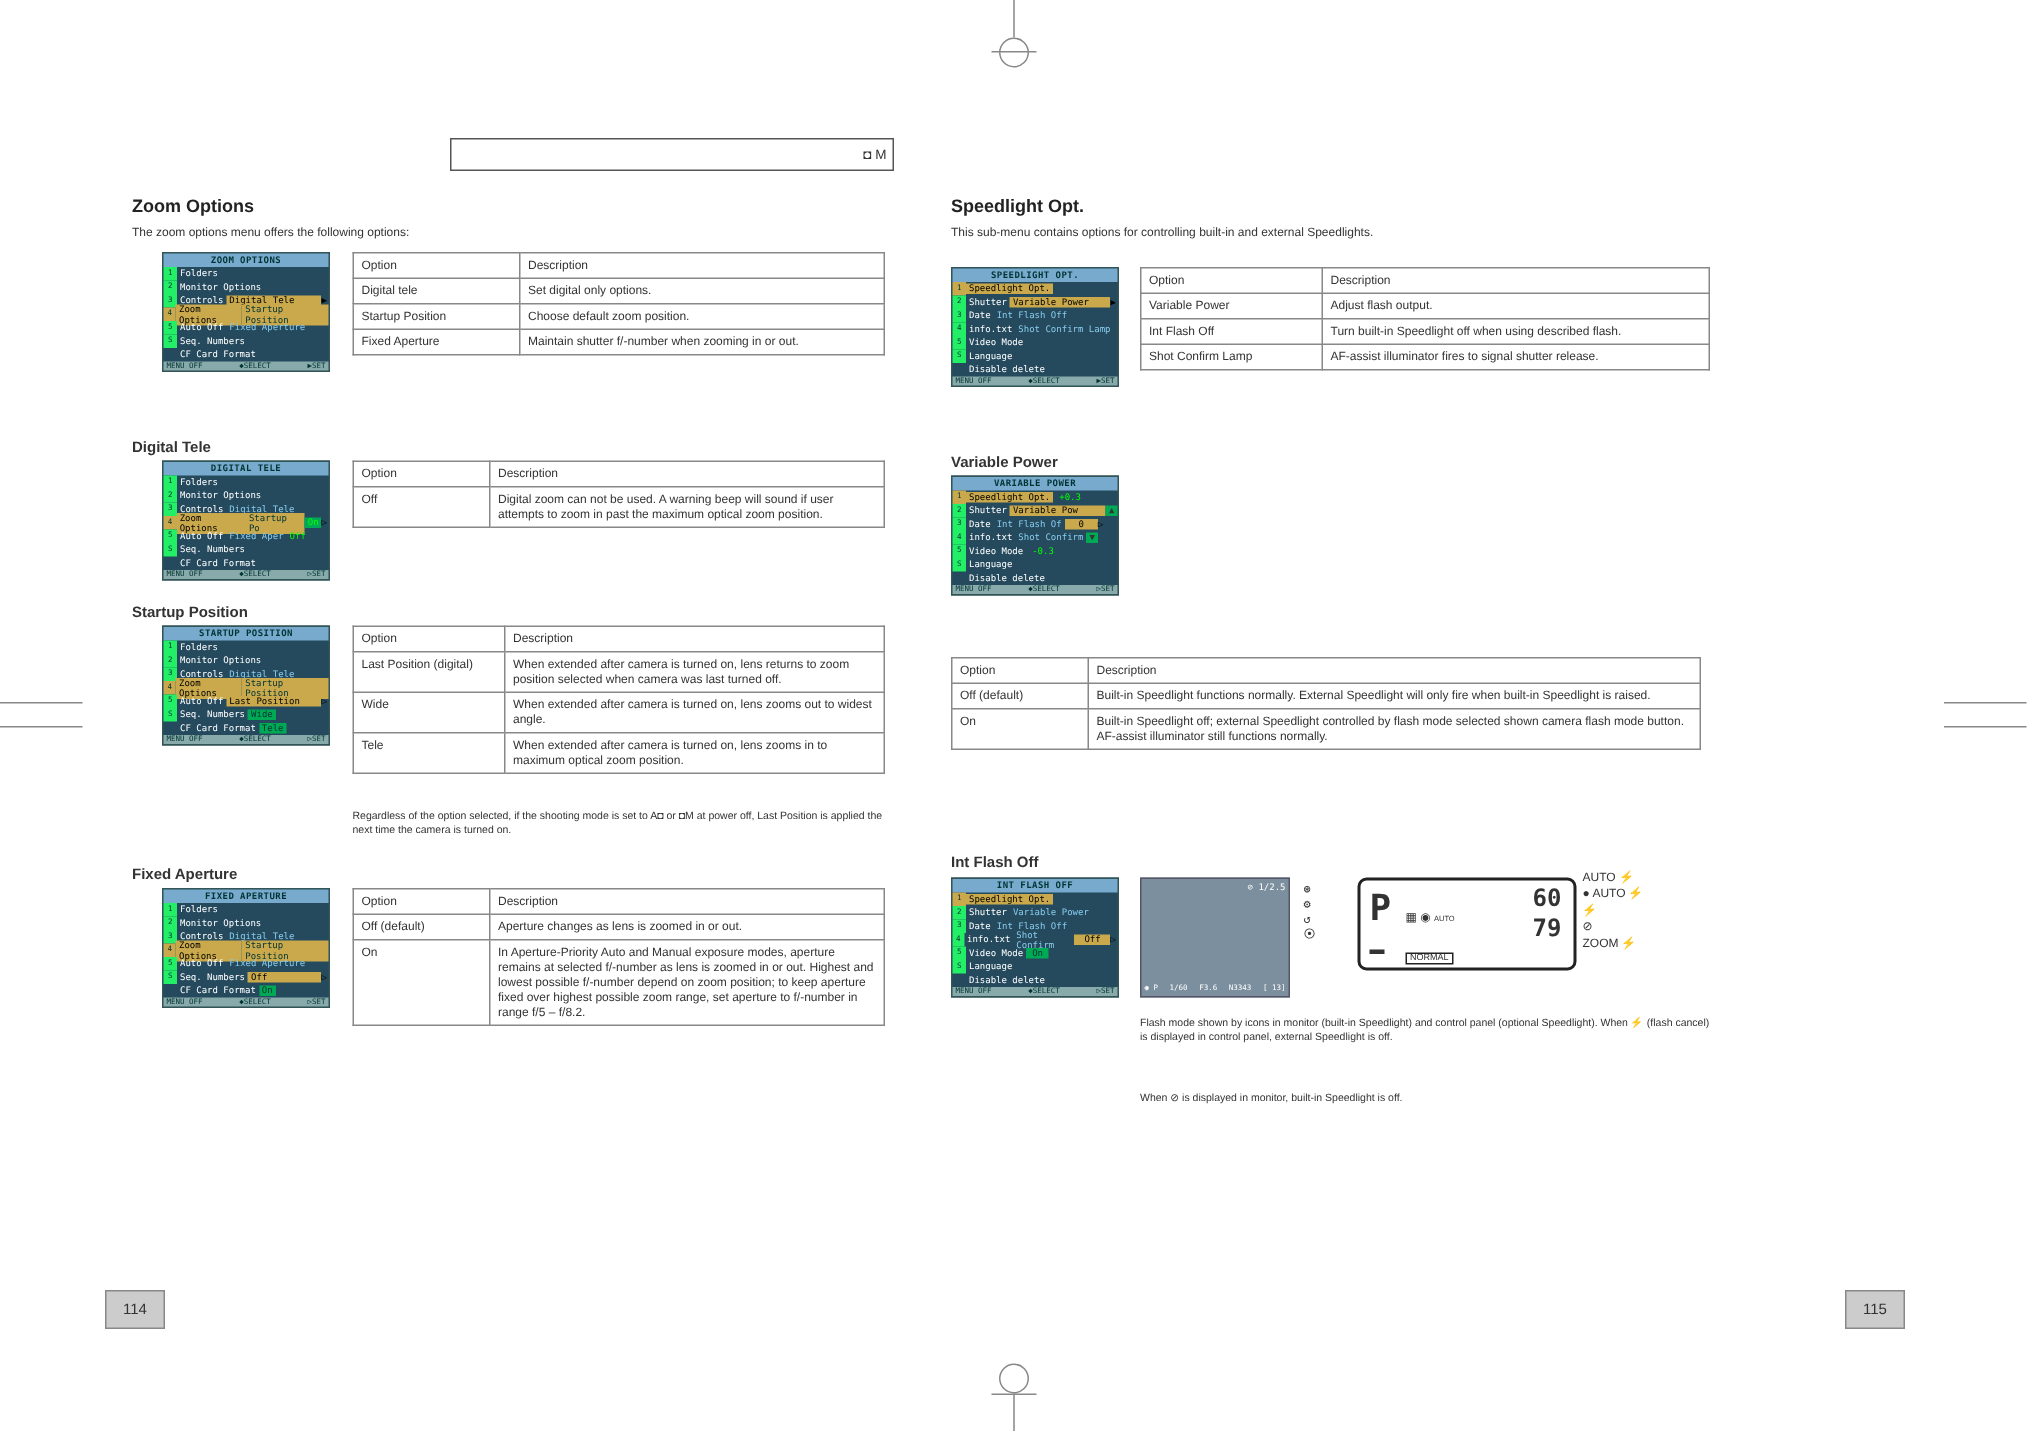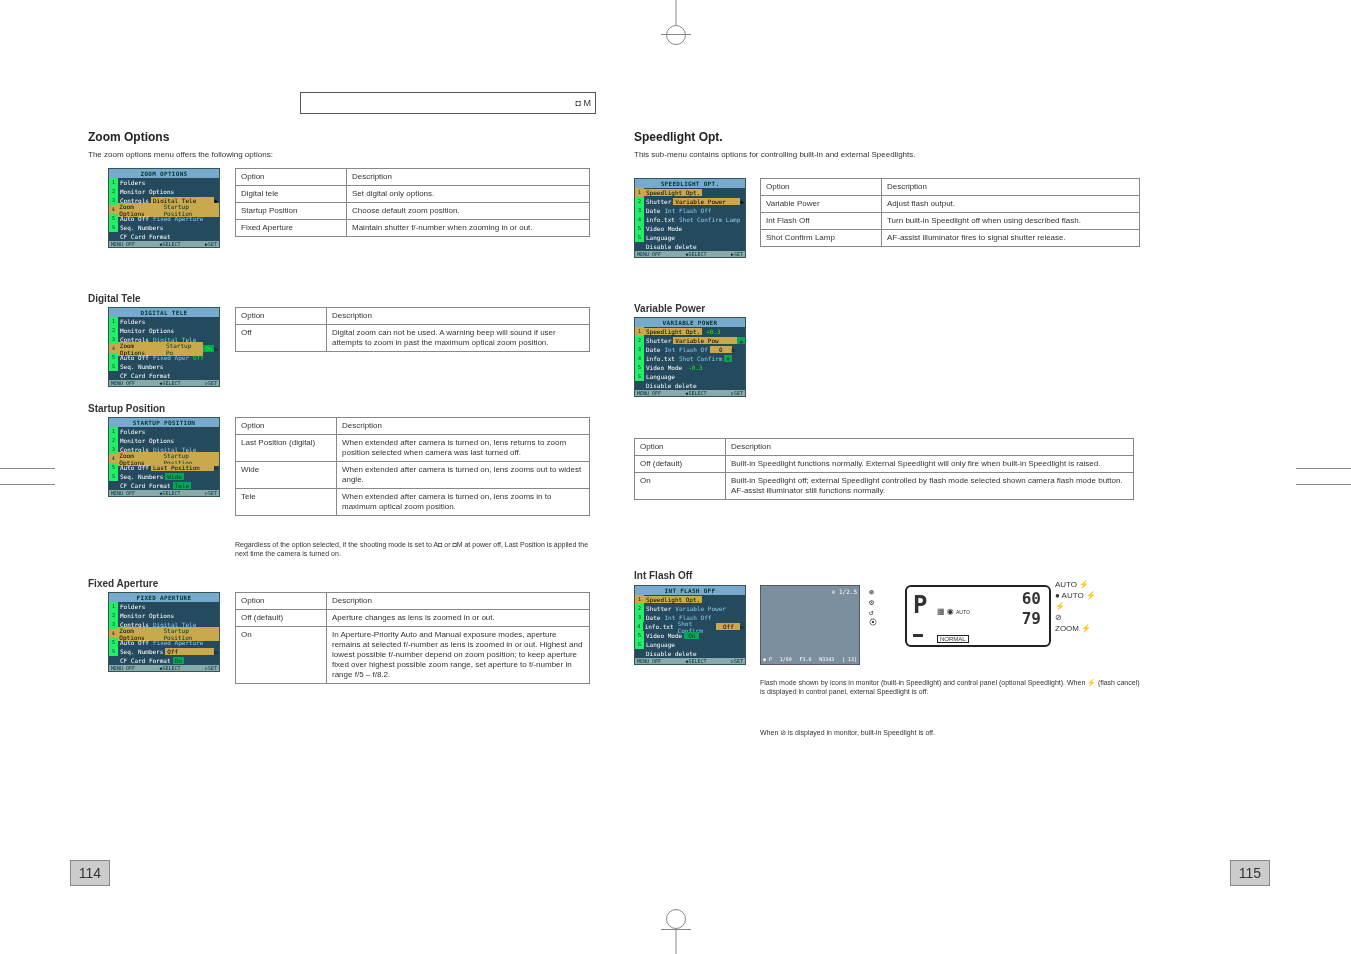--- a/index.html
+++ b/index.html
@@ -74,21 +74,21 @@
     font-size: 12px;
     font-weight: bold;
     color: #222;
   }
   .page-num {
     position: absolute;
     width: 38px; height: 24px;
     background: #ccc;
     border:1px solid #888;
     display:flex; align-items:center; justify-content:center;
-    font-size:14px;
+    font-size:10px;
   }
 
   
   table.opt {
     border-collapse: collapse;
     font-size: 8px;
     color: #333;
   }
   table.opt td {
     border: 1px solid #888;

